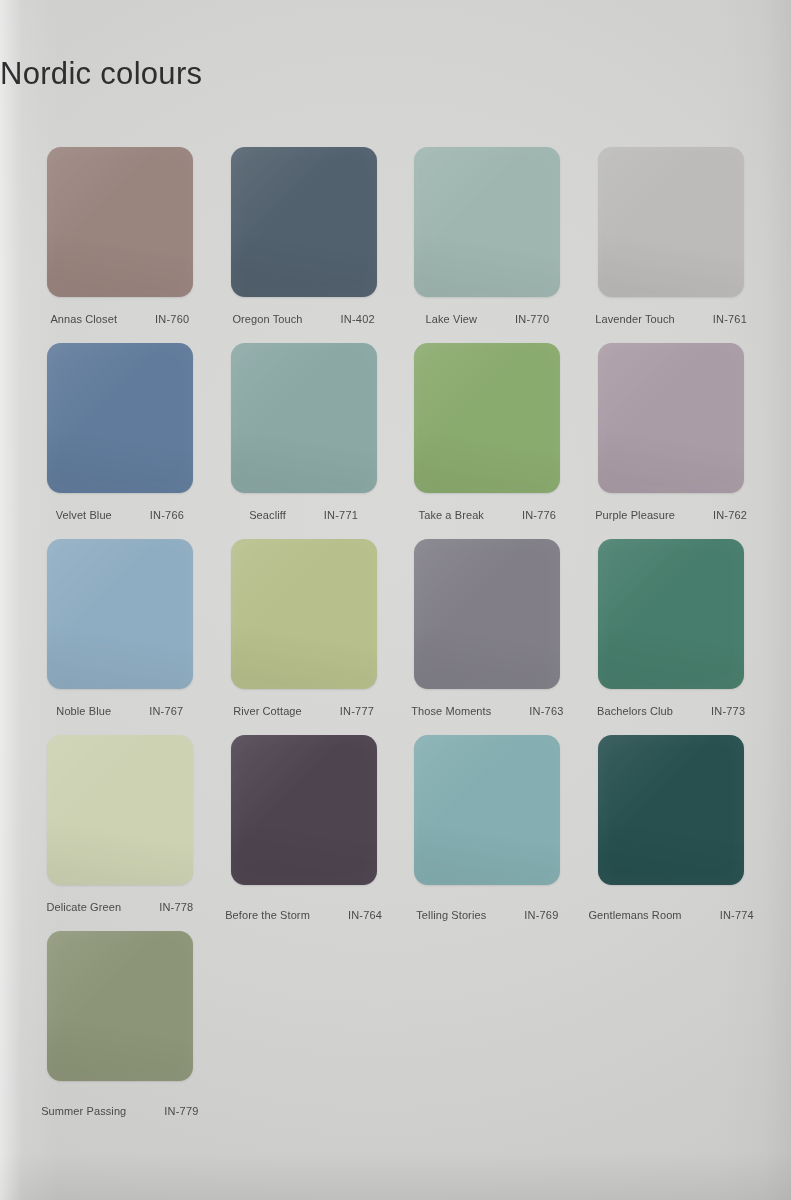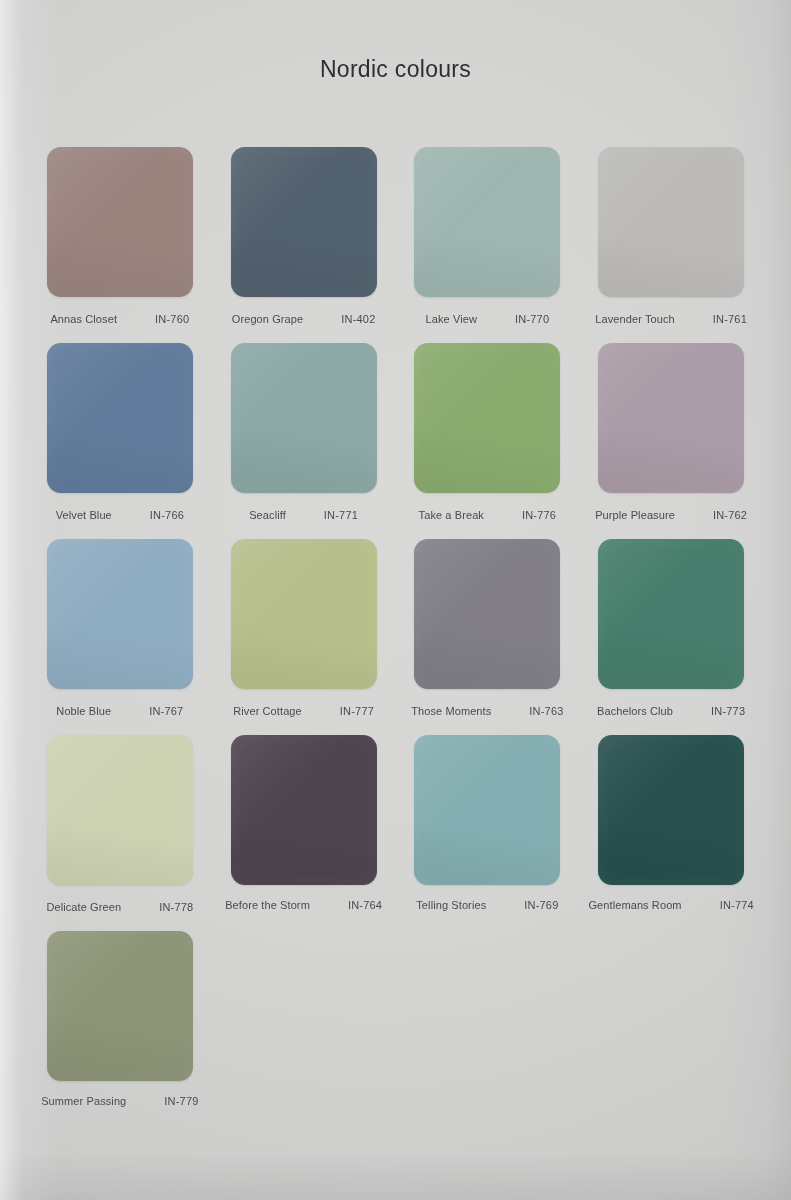--- a/index.html
+++ b/index.html
@@ -34,22 +34,21 @@
       linear-gradient(270deg, rgba(150,150,150,0.20) 0px, rgba(150,150,150,0.06) 26px, rgba(0,0,0,0) 70px),
       linear-gradient(0deg, rgba(120,120,120,0.16) 0px, rgba(0,0,0,0) 48px);
   }
 
   
   #title {
     position: absolute;
     top: 56px;
     left: 0;
     width: 100%;
-    text-align: center;
-    font-size: 23px;
+    font-size: 31px;
     font-weight: 400;
     letter-spacing: 0.3px;
     color: #2e2e2e;
     font-family: "Liberation Sans", sans-serif;
   }
 
   
   #grid {
     position: absolute;
     top: 143px;
@@ -99,41 +98,41 @@
     gap: 25px;
     font-size: 11px;
     color: #4a4a4a;
     white-space: nowrap;
     font-family: "Liberation Sans", sans-serif;
   }
   .cname { letter-spacing: 0.1px; }
   .ccode { letter-spacing: 0.2px; margin-left: 13px; }
 
   
-  .row5 .caption { bottom: 16px; align-items: center; }
+  .row5 .caption { bottom: 6px; align-items: center; }
 </style>
 </head>
 <body>
 
 <div id="card">
 
   <div id="title">Nordic colours</div>
 
   <div id="grid">
       <div class="cell row1">
         <div class="chip" style="background: rgb(154, 132, 126);"></div>
         <div class="caption">
           <span class="cname">Annas Closet</span>
           <span class="ccode">IN-760</span>
         </div>
       </div>
       <div class="cell row1">
         <div class="chip" style="background: rgb(82, 97, 110);"></div>
         <div class="caption">
-          <span class="cname">Oregon Grape</span>
+          <span class="cname">Oregon Touch</span>
           <span class="ccode">IN-402</span>
         </div>
       </div>
       <div class="cell row1">
         <div class="chip" style="background: rgb(159, 182, 176);"></div>
         <div class="caption">
           <span class="cname">Lake View</span>
           <span class="ccode">IN-770</span>
         </div>
       </div>

